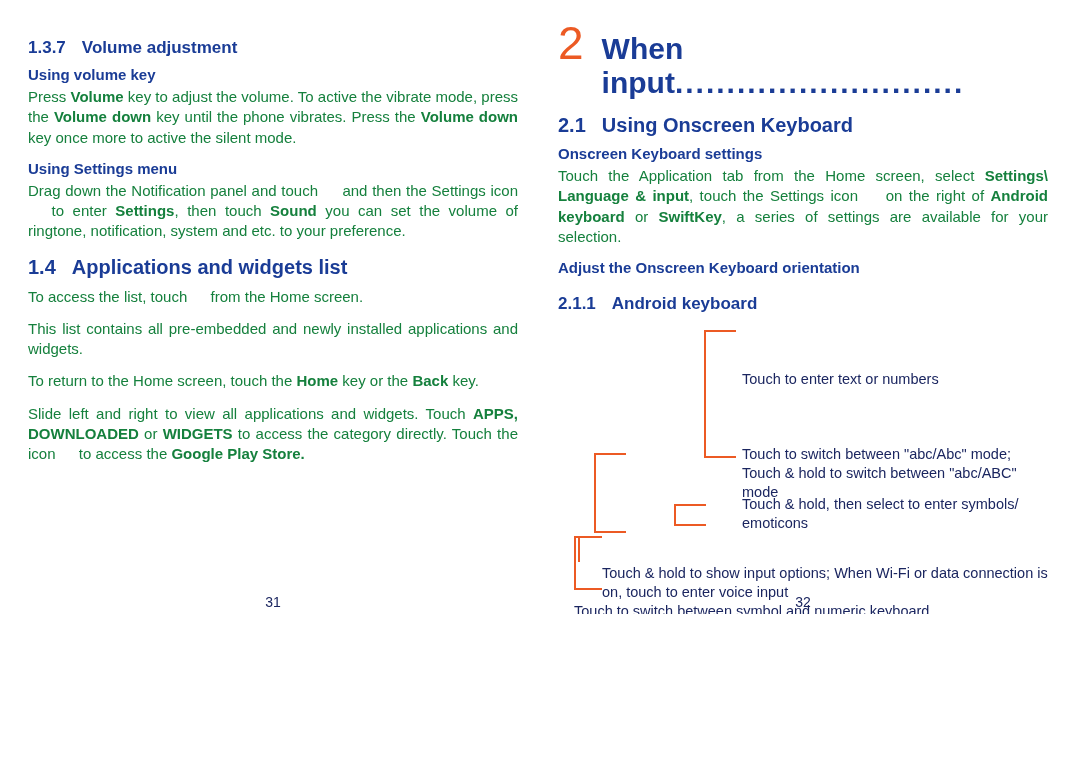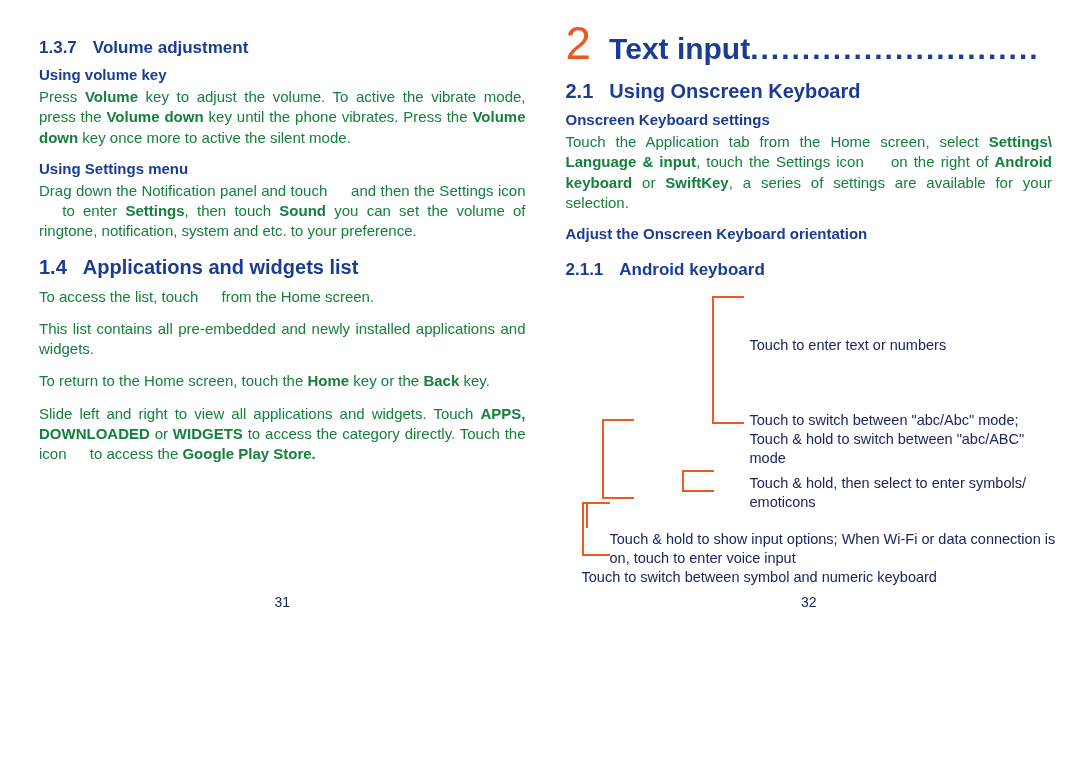--- a/index.html
+++ b/index.html
@@ -7,21 +7,21 @@
     padding: 0;
     background: #fff;
     font-family: "Gill Sans", "Gill Sans MT", "Trebuchet MS", "Segoe UI", Arial, sans-serif;
     color: #1b2660;
     font-size: 15px;
   }
   .page {
     width: 1080px;
     height: 614px;
     box-sizing: border-box;
-    padding: 20px 28px 0 39px;
+    padding: 20px 28px 0 28px;
     display: flex;
     gap: 40px;
     position: relative;
   }
   .col {
     width: 490px;
     box-sizing: border-box;
     position: relative;
   }
   .h1-row {
@@ -136,21 +136,21 @@
     <div class="p">This list contains all pre-embedded and newly installed applications and widgets.</div>
     <div class="p" style="text-align:left">To return to the Home screen, touch the <b>Home</b> key or the <b>Back</b> key.</div>
     <div class="p">Slide left and right to view all applications and widgets. Touch <b>APPS, DOWNLOADED</b> or <b>WIDGETS</b> to access the category directly. Touch the icon   to access the <b>Google Play Store.</b></div>
 
     <div class="pagenum">31</div>
   </div>
 
   <div class="col">
     <div class="h1-row">
       <div class="h1-num">2</div>
-      <div class="h1-title"><span>Text input</span><span class="dots"></span></div>
+      <div class="h1-title"><span>When input</span><span class="dots"></span></div>
     </div>
 
     <div class="h2">
       <span class="num">2.1</span><span>Using Onscreen Keyboard</span>
     </div>
 
     <div class="h5">Onscreen Keyboard settings</div>
     <div class="p">Touch the Application tab from the Home screen, select <b>Settings\ Language &amp; input</b>, touch the Settings icon   on the right of <b>Android keyboard</b> or <b>SwiftKey</b>, a series of settings are available for your selection.</div>
 
     <div class="h5">Adjust the Onscreen Keyboard orientation</div>
@@ -163,21 +163,21 @@
       <div class="bracket b1">
           <div class="stem"></div>
         </div>
       <div class="bracket b2"></div>
       <div class="bracket b3"></div>
       <div class="bracket b4"></div>
       <div class="vline"></div>
 
       <div class="callout-text" style="left:184px; top:50px;">Touch to enter text or numbers</div>
       <div class="callout-text" style="left:184px; top:125px; width:310px;">Touch to switch between "abc/Abc" mode; Touch &amp; hold to switch between "abc/ABC" mode</div>
-      <div class="callout-text" style="left:184px; top:188px; width:300px;">Touch &amp; hold, then select to enter symbols/ emoticons</div>
+      <div class="callout-text" style="left:184px; top:175px; width:300px;">Touch &amp; hold, then select to enter symbols/ emoticons</div>
       <div class="callout-text" style="left:44px;  top:244px; width:446px;">Touch &amp; hold to show input options; When Wi-Fi or data connection is on, touch to enter voice input</div>
       <div class="callout-text" style="left:16px;  top:282px; width:474px;">Touch to switch between symbol and numeric keyboard</div>
     </div>
 
     <div class="pagenum">32</div>
   </div>
 
 </div>
 
 </body></html>

